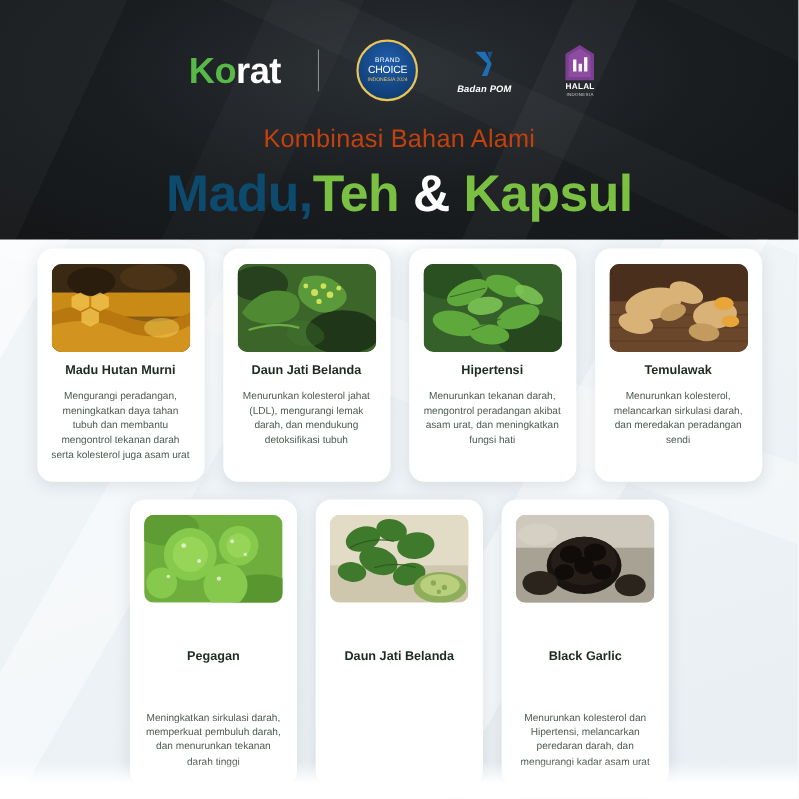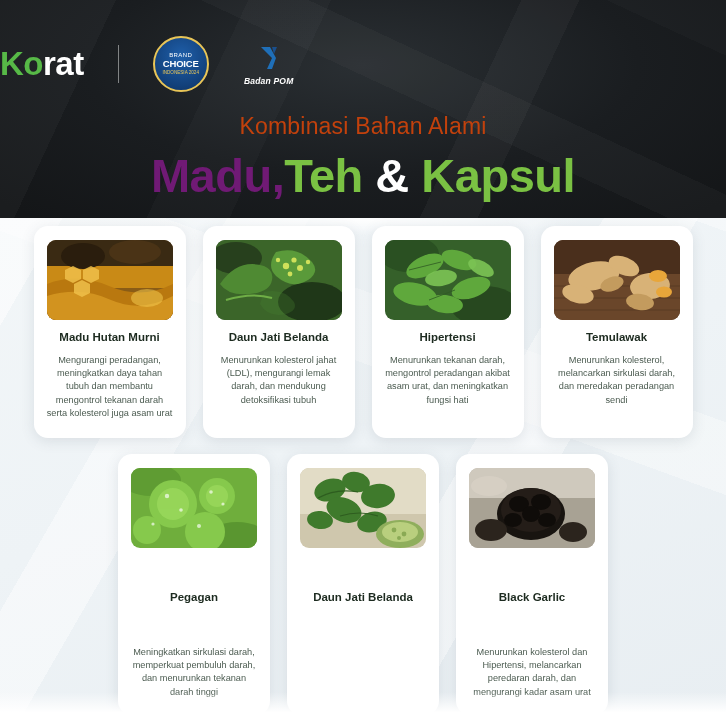--- a/index.html
+++ b/index.html
@@ -32,21 +32,21 @@
   }
   .top-panel::after {
     content: "";
     position: absolute; left: -40px; right: -40px; bottom: -70px; height: 160px;
     background: radial-gradient(ellipse 420px 80px at 50% 100%, rgba(255,255,255,0.10), rgba(255,255,255,0) 70%);
   }
 
   
   .brand-row {
     position: absolute; left: 0; top: 36px; width: 726px;
-    display: flex; align-items: center; gap: 30px;
+    display: flex; align-items: center; justify-content: center; gap: 30px;
     z-index: 3;
   }
   .brand-name {
     font-size: 33px; font-weight: bold; letter-spacing: -0.5px;
     color: #ffffff;
   }
   .brand-name .accent { color: #57b947; }
   .divider-v {
     width: 1px; height: 38px; background: rgba(255,255,255,0.45);
     margin: 0 4px;
@@ -55,42 +55,42 @@
     display: flex; flex-direction: column; align-items: center; justify-content: center;
   }
   .badge-choice {
     width: 56px; height: 56px; border-radius: 50%;
     background: radial-gradient(circle at 50% 35%, #1f5faa 0%, #12407a 70%, #0d2f5c 100%);
     border: 2px solid #e8c558;
     display: flex; flex-direction: column; align-items: center; justify-content: center;
     color: #ffffff; text-align: center; line-height: 1.05;
   }
   .badge-choice .l1 { font-size: 6px; letter-spacing: .4px; }
-  .badge-choice .l2 { font-size: 9.5px; font-weight: bold; letter-spacing: -.2px; }
+  .badge-choice .l2 { font-size: 9.5px; font-weight: normal; letter-spacing: -.2px; }
   .badge-choice .l3 { font-size: 4.6px; margin-top: 2px; color: #e8c558; }
   .badge-pom { width: 60px; text-align: center; font-style: italic; }
   .badge-pom .glyph { display: block; height: 34px; }
   .badge-pom .lbl { font-size: 8.5px; color: #ffffff; font-weight: bold; letter-spacing: .2px; }
   .badge-halal { width: 54px; text-align: center; }
   .badge-halal .glyph { display: block; height: 34px; }
   .badge-halal .lbl { font-size: 7.5px; color: #ffffff; font-weight: bold; letter-spacing: .2px; }
   .badge-halal .sub { font-size: 4px; color: #cfcfcf; letter-spacing: .3px; display:block; }
 
   
   .subtitle {
     position: absolute; top: 113px; left: 0; width: 726px; text-align: center;
     color: #c2410c; font-size: 23px; font-weight: normal; letter-spacing: .2px;
     z-index: 3;
   }
   .headline {
     position: absolute; top: 148px; left: 0; width: 726px; text-align: center;
     font-size: 47px; font-weight: bold; letter-spacing: -0.5px;
     z-index: 3; white-space: nowrap;
   }
-  .headline .w1 { color: #701a75; }
+  .headline .w1 { color: #0c4a6e; }
   .headline .w2 { color: #7ac143; }
   .headline .w3 { color: #ffffff; }
   .headline .w4 { color: #7ac143; }
 
   
   .body-bg {
     position: absolute; left: 0; top: 218px; width: 726px; height: 508px;
     background: linear-gradient(160deg, #f2f6f8 0%, #eef3f6 45%, #e8eef2 100%);
     overflow: hidden;
   }
@@ -176,20 +176,31 @@
   <div class="badge badge-pom">
     <span class="glyph">
       <svg width="34" height="34" viewBox="0 0 34 34" aria-hidden="true">
         <path d="M9 5 L18 5 L24 16 L20 27 L15 27 L20 16 Z" fill="#1f6fb8"></path>
         <path d="M20 5 L25 5 L22 12 Z" fill="#1a4f8c"></path>
       </svg>
     </span>
     <span class="lbl">Badan POM</span>
   </div>
 
+  <div class="badge badge-halal">
+    <span class="glyph">
+      <svg width="30" height="34" viewBox="0 0 30 34" aria-hidden="true">
+        <path d="M15 1 L28 9 L28 33 L2 33 L2 9 Z" fill="#7b3f8f"></path>
+        <path d="M15 4 L25 10.5 L25 30 L5 30 L5 10.5 Z" fill="#8d4ca1"></path>
+        <path d="M9 14 h3 v11 h-3 z M14 18 h3 v7 h-3 z M19 12 h3 v13 h-3 z" fill="#ffffff"></path>
+      </svg>
+    </span>
+    <span class="lbl">HALAL</span>
+    <span class="sub">INDONESIA</span>
+  </div>
 </div>
 
 <div class="subtitle">Kombinasi Bahan Alami</div>
 
 <div class="headline">
   <span class="w1">Madu,</span><span class="w2">Teh</span><span class="w3"> &amp; </span><span class="w4">Kapsul</span>
 </div>
 
 <div class="body-bg"></div>
 

